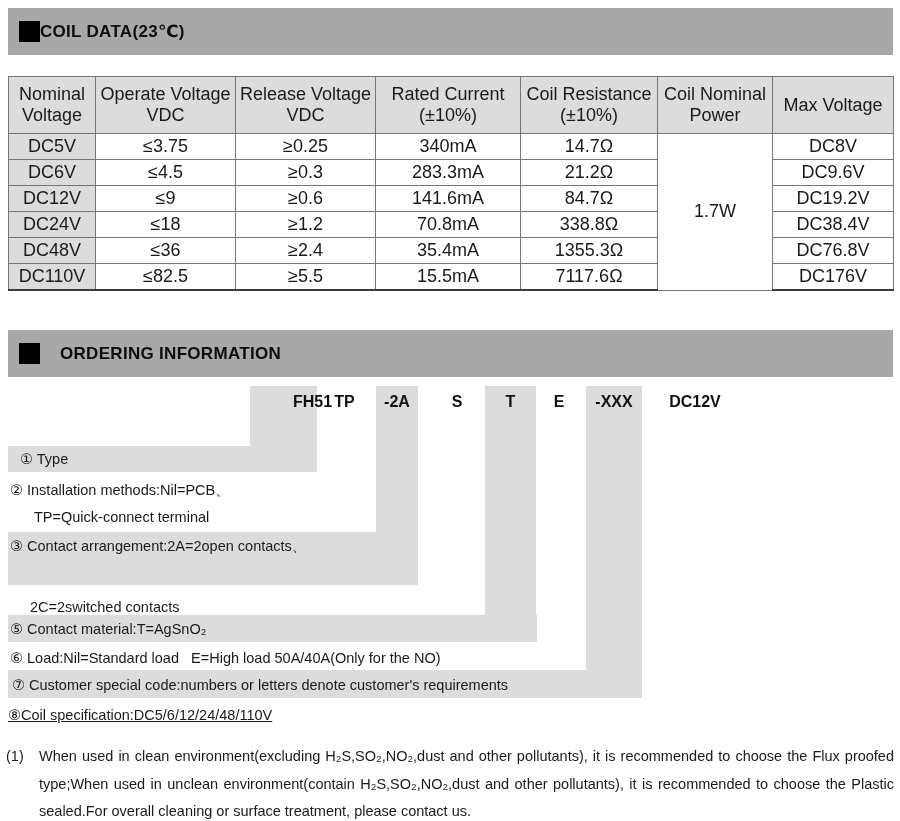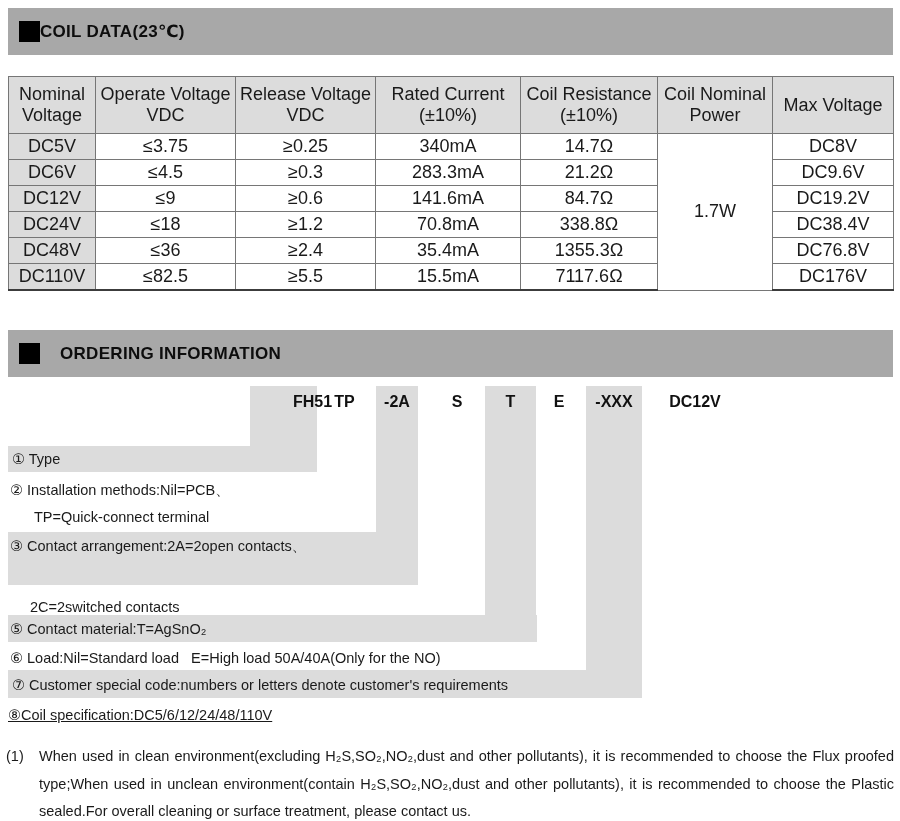--- a/index.html
+++ b/index.html
@@ -42,21 +42,21 @@
              font-weight:bold;font-size:16px;z-index:2;color:#111;}
   #cp0{left:250px;width:77px;margin-left:24px;}
   #cp1{left:322px;width:45px;}
   #cp2{left:376px;width:42px;}
   #cp3{left:440px;width:34px;}
   #cp4{left:485px;width:51px;}
   #cp5{left:545px;width:28px;}
   #cp6{left:586px;width:56px;}
   #cp7{left:660px;width:70px;}
   .leg{position:absolute;line-height:24px;white-space:pre;z-index:2;}
-  #lg1 {left:12px;top:67px;line-height:25px;text-align:right;}
+  #lg1 {left:20px;top:67px;line-height:25px;text-align:right;}
   #lg2a{left:10px;top:98px;}
   #lg2b{left:34px;top:125px;}
   #lg3a{left:10px;top:154px;}
   #lg3b{left:30px;top:183px;margin-top:32px;}
   #lg4 {left:10px;top:211px;}
   #lg5 {left:10px;top:237px;line-height:25px;}
   #lg6 {left:10px;top:266px;}
   #lg7 {left:12px;top:293px;line-height:25px;}
   #lg8 {left:8px;top:323px;text-decoration:underline;}
   

